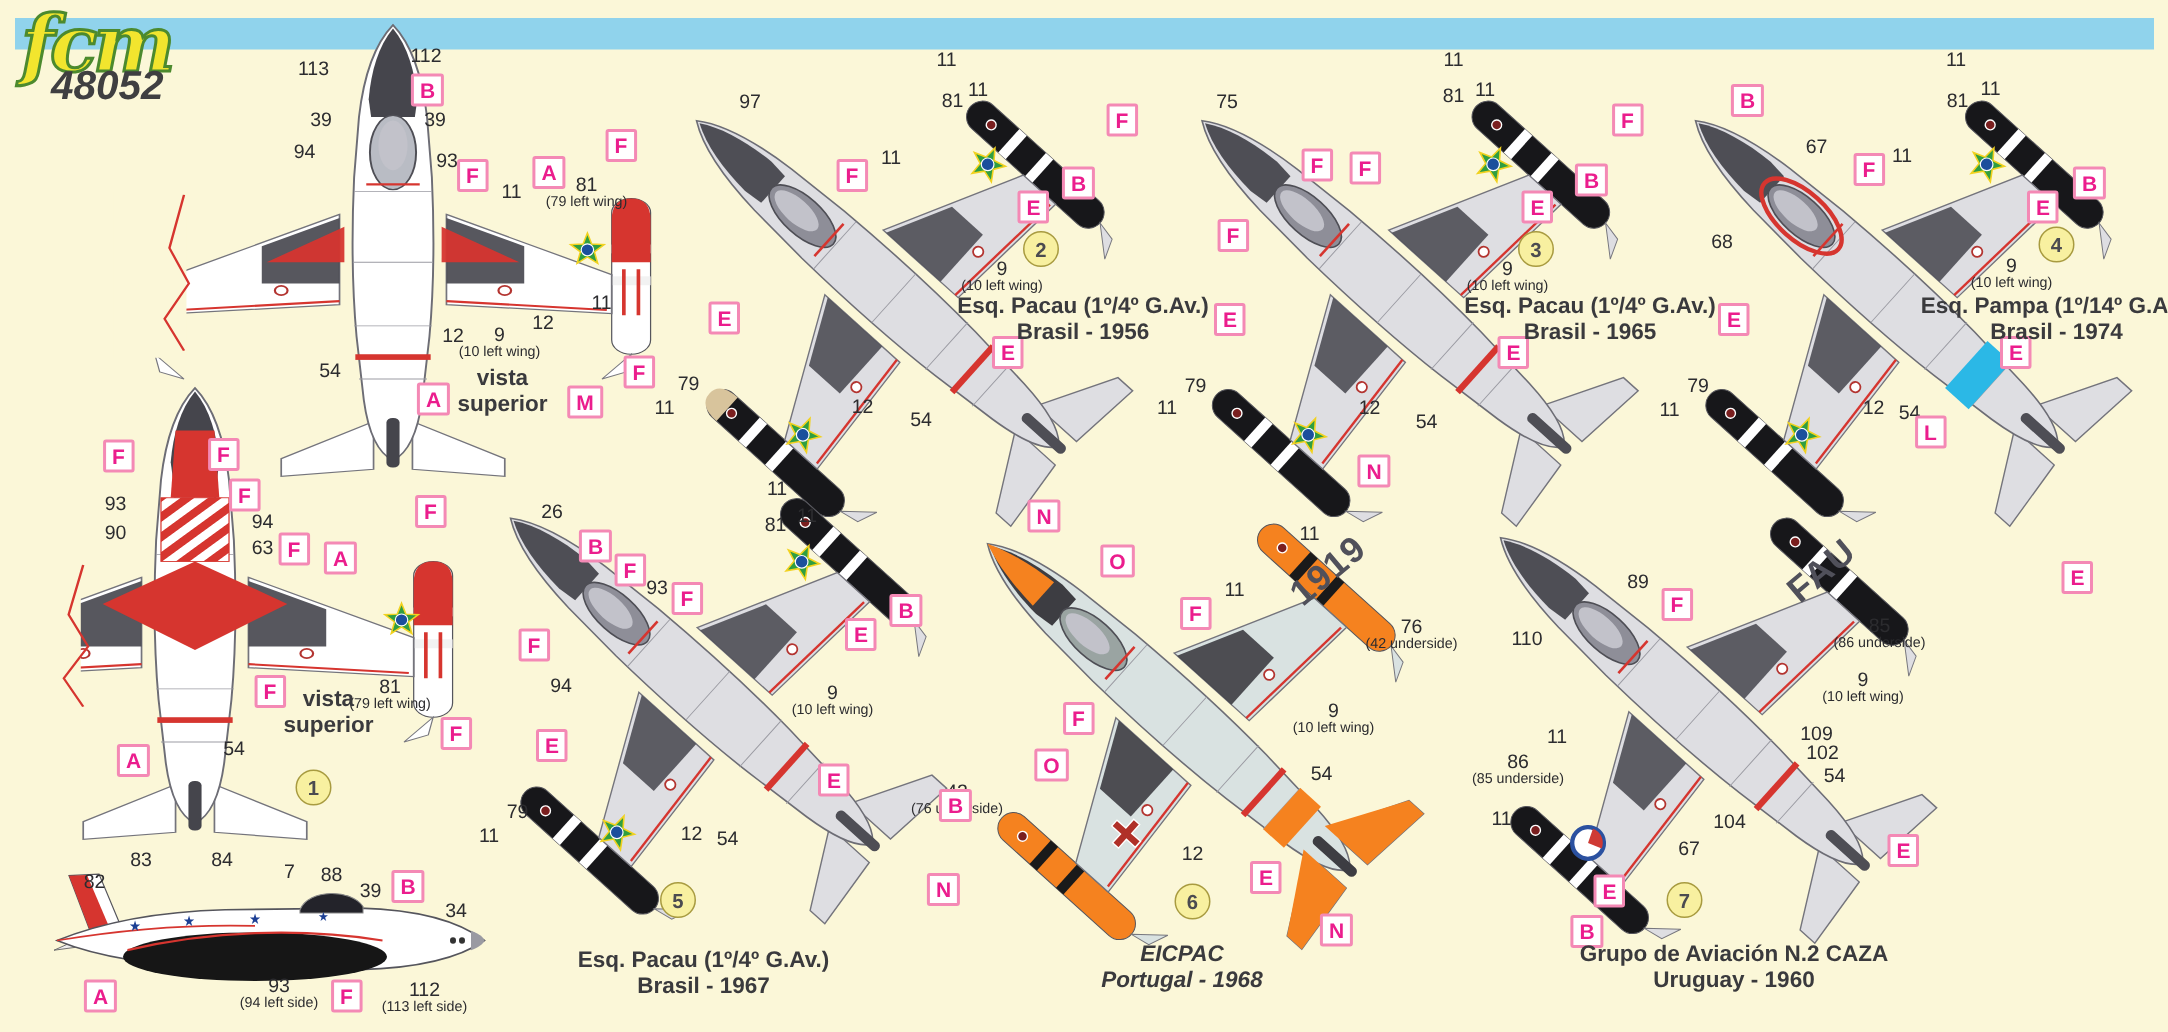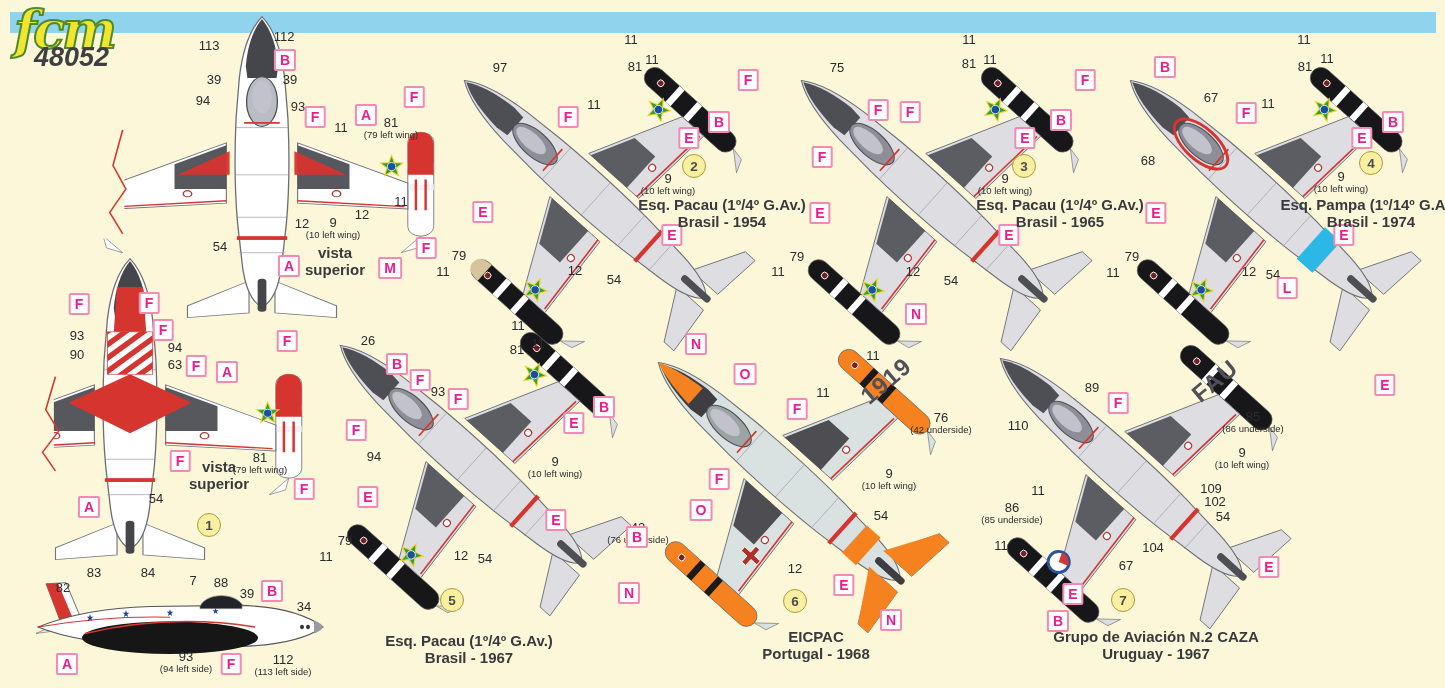--- a/index.html
+++ b/index.html
@@ -248,23 +248,23 @@
     <div class="co num" style="left: 668px; top: 184px;"><span class="nval">9</span><span class="nsub">(10 left wing)</span></div>
     <div class="co badge" style="left: 483px; top: 212px;">E</div>
     <div class="co num" style="left: 459px; top: 256px;"><span class="nval">79</span></div>
     <div class="co num" style="left: 443px; top: 272px;"><span class="nval">11</span></div>
     <div class="co badge" style="left: 390px; top: 268px;">M</div>
     <div class="co num" style="left: 575px; top: 271px;"><span class="nval">12</span></div>
     <div class="co num" style="left: 614px; top: 280px;"><span class="nval">54</span></div>
     <div class="co badge" style="left: 672px; top: 235px;">E</div>
     <div class="co caption" style="left: 722px; top: 213px;">
       <div>Esq. Pacau (1º/4º G.Av.)</div>
-      <div>Brasil - 1954</div>
-    </div>
-    <div class="co num" style="left: 837px; top: 68px;"><span class="nval">75</span></div>
+      <div>Brasil - 1956</div>
+    </div>
+    <div class="co num" style="left: 818px; top: 68px;"><span class="nval">75</span></div>
     <div class="co num" style="left: 969px; top: 40px;"><span class="nval">11</span></div>
     <div class="co num" style="left: 969px; top: 64px;"><span class="nval">81</span></div>
     <div class="co num" style="left: 990px; top: 60px;"><span class="nval">11</span></div>
     <div class="co badge" style="left: 878px; top: 110px;">F</div>
     <div class="co badge" style="left: 910px; top: 112px;">F</div>
     <div class="co badge" style="left: 822px; top: 157px;">F</div>
     <div class="co badge" style="left: 1061px; top: 120px;">B</div>
     <div class="co badge" style="left: 1025px; top: 138px;">E</div>
     <div class="co badge" style="left: 1085px; top: 80px;">F</div>
     <div class="co circ" style="left: 1024px; top: 166px;">3</div>
@@ -338,21 +338,21 @@
     <div class="co badge" style="left: 701px; top: 510px;">O</div>
     <div class="co num" style="left: 638px; top: 533px;"><span class="nval">42</span><span class="nsub">(76 underside)</span></div>
     <div class="co badge" style="left: 637px; top: 537px;">B</div>
     <div class="co badge" style="left: 629px; top: 593px;">N</div>
     <div class="co num" style="left: 881px; top: 516px;"><span class="nval">54</span></div>
     <div class="co num" style="left: 795px; top: 569px;"><span class="nval">12</span></div>
     <div class="co badge" style="left: 844px; top: 585px;">E</div>
     <div class="co badge" style="left: 891px; top: 620px;">N</div>
     <div class="co circ" style="left: 795px; top: 601px;">6</div>
     <div class="co fustext" style="left: 886px; top: 381px; transform: translate(-50%, -50%) rotate(-40deg);">1919</div>
-    <div class="co caption" style="left: 816px; top: 645px;">
+    <div class="co caption" style="left: 788px; top: 645px; font-style: italic;">
       <div>EICPAC</div>
       <div>Portugal - 1968</div>
     </div>
     <div class="co num" style="left: 1092px; top: 388px;"><span class="nval">89</span></div>
     <div class="co badge" style="left: 1118px; top: 403px;">F</div>
     <div class="co num" style="left: 1018px; top: 426px;"><span class="nval">110</span></div>
     <div class="co num" style="left: 1253px; top: 422px;"><span class="nval">85</span><span class="nsub">(86 underside)</span></div>
     <div class="co num" style="left: 1242px; top: 458px;"><span class="nval">9</span><span class="nsub">(10 left wing)</span></div>
     <div class="co num" style="left: 1038px; top: 491px;"><span class="nval">11</span></div>
     <div class="co num" style="left: 1012px; top: 513px;"><span class="nval">86</span><span class="nsub">(85 underside)</span></div>
@@ -363,15 +363,15 @@
     <div class="co num" style="left: 1153px; top: 548px;"><span class="nval">104</span></div>
     <div class="co num" style="left: 1126px; top: 566px;"><span class="nval">67</span></div>
     <div class="co badge" style="left: 1269px; top: 567px;">E</div>
     <div class="co badge" style="left: 1073px; top: 594px;">E</div>
     <div class="co badge" style="left: 1058px; top: 621px;">B</div>
     <div class="co badge" style="left: 1385px; top: 385px;">E</div>
     <div class="co circ" style="left: 1123px; top: 600px;">7</div>
     <div class="co fustext" style="left: 1215px; top: 381px; transform: translate(-50%, -50%) rotate(-40deg);">FAU</div>
     <div class="co caption" style="left: 1156px; top: 645px;">
       <div>Grupo de Aviación N.2 CAZA</div>
-      <div>Uruguay - 1967</div>
+      <div>Uruguay - 1960</div>
     </div>
   </div>
 
 </body></html>

